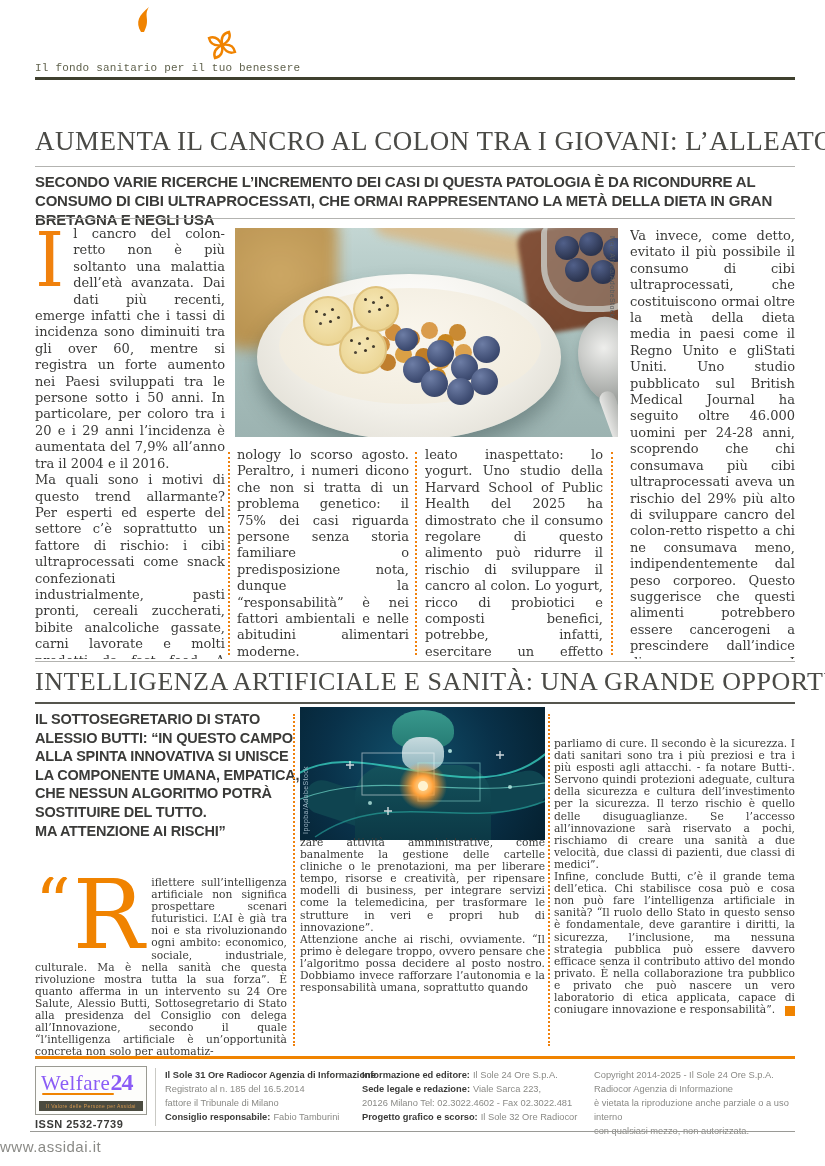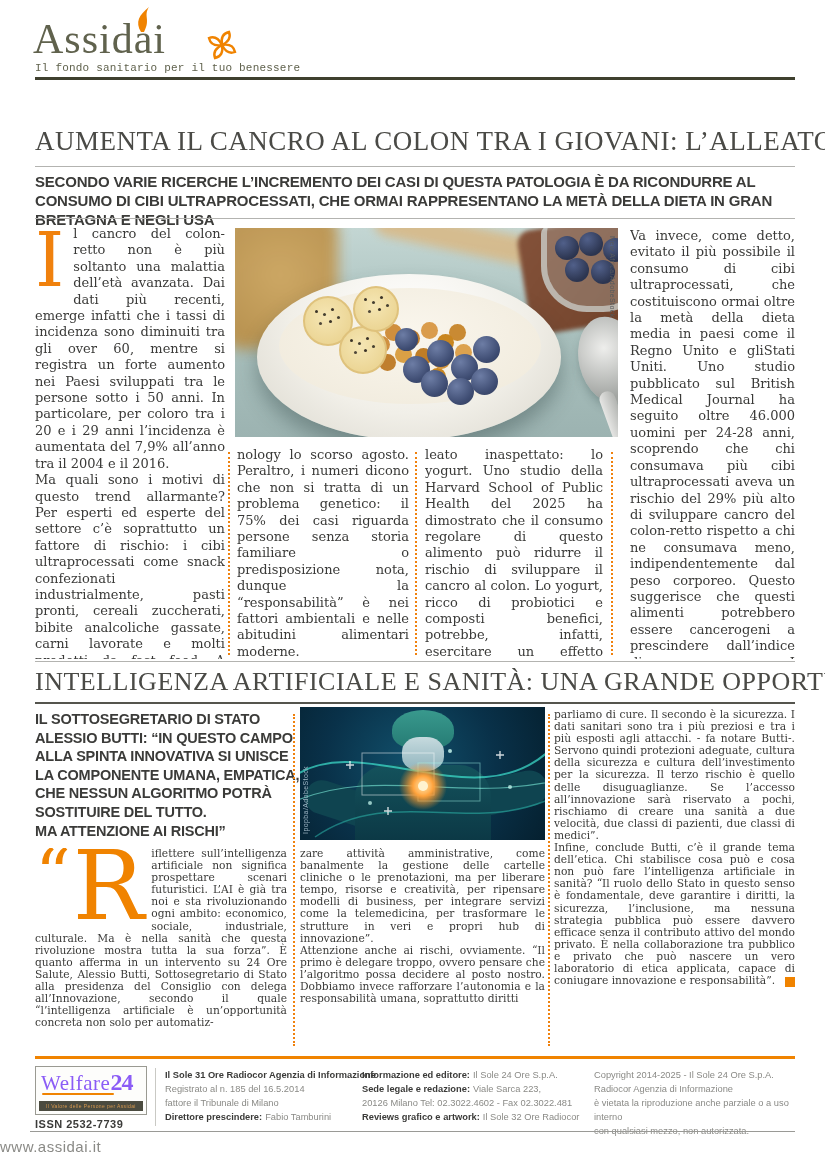--- a/index.html
+++ b/index.html
@@ -55,24 +55,24 @@
     box-shadow:18px 6px 0 #c07f2e,36px -2px 0 #da9c4c,52px 10px 0 #c9861f,10px 22px 0 #daa045,30px 24px 0 #bf7d26,48px 28px 0 #d3943a,-12px 12px 0 #cf9040,64px 0 0 #c98a33,70px 20px 0 #dca24f,-6px 30px 0 #c07f2e,22px 40px 0 #d3943a,44px 44px 0 #c9861f;}
   .banana{position:absolute;border-radius:50%;background:radial-gradient(circle at 45% 40%,#f5e6b4,#ecd696 70%);border:2px solid #dfc27c;}
   .chia{position:absolute;width:3px;height:3px;border-radius:50%;background:#3c3428;
     box-shadow:8px 3px 0 #464031,16px -2px 0 #3c3428,4px 12px 0 #50483a,14px 10px 0 #3c3428,22px 6px 0 #464031;}
   .bberry{position:absolute;width:27px;height:27px;border-radius:50%;background:radial-gradient(circle at 35% 30%,#6d7da5,#3e4c72 65%,#313c58);}
   .credit{font-family:"Liberation Sans",sans-serif;font-size:7px;color:#55595c;writing-mode:vertical-rl;letter-spacing:.4px;}
   #credit1{position:absolute;right:2px;top:8px;}
 
   
   #standfirst2{left:35px;top:710px;width:265px;font-size:14.5px;line-height:18.6px;white-space:pre-line;letter-spacing:-.2px;}
-  .body2{font-size:10.7px;line-height:12.1px;text-align:justify;overflow:hidden;}
+  .body2{font-size:10.7px;line-height:12.1px;text-align:justify;overflow:hidden;margin-top:29px;}
   .body2 p{margin:0;}
   #a2c1{left:35px;top:848px;width:252px;height:201px;}
-  #a2c2{left:300px;top:848px;width:245px;height:201px;}
+  #a2c2{left:300px;top:808px;width:245px;height:201px;}
   #a2c3{left:554px;top:709px;width:241px;height:340px;}
   .q2-quote{float:left;font-size:70px;line-height:52px;color:#f08300;margin:0 2px 0 0;}
   .q2-R{float:left;font-size:95px;line-height:76px;color:#f08300;margin:0 7px 6px 0;font-family:"DejaVu Serif",serif;}
   #vd4{left:293px;top:714px;height:332px;}
   #vd5{left:548px;top:714px;height:332px;}
   .endsq2{float:right;width:10px;height:10px;background:#f08300;margin-top:2px;}
 
   
   #photo2{left:300px;top:707px;width:245px;height:133px;overflow:hidden;background:radial-gradient(circle at 45% 42%,#11506b 0%,#093149 55%,#05202f 100%);}
   #p2-cap{left:92px;top:3px;width:62px;height:40px;border-radius:50% 50% 42% 42%;background:linear-gradient(180deg,#39998d,#257a73);}
@@ -100,21 +100,20 @@
   #fcol4{left:594px;width:205px;}
   #footer-rule{left:30px;top:1131px;width:765px;height:1px;background:#9a9a96;}
   #website{left:0;top:1138px;width:825px;font-family:"Liberation Sans",sans-serif;font-size:15px;color:#8a8a86;letter-spacing:.5px;}
 </style>
 </head>
 <body>
 
 <div id="page">
 
   <div class="abs" id="logo">
-    <div id="logo-text">Assidai</div>
     <svg id="logo-flame" width="22" height="26" viewBox="0 0 22 26">
       <path d="M8,25 C2,15 6,8 16,0 C10,9 18,12 11,25 Z" fill="#f08300"></path>
     </svg>
     <svg id="logo-pin" width="34" height="34" viewBox="0 0 34 34">
       <g stroke="#f08300" stroke-width="2.4" fill="none">
         <path d="M17,17 Q15,6 24,4 Q27,12 17,17"></path>
         <path d="M17,17 Q28,15 30,24 Q22,27 17,17"></path>
         <path d="M17,17 Q19,28 10,30 Q7,22 17,17"></path>
         <path d="M17,17 Q6,19 4,10 Q12,7 17,17"></path>
       </g>
@@ -216,21 +215,21 @@
     <div class="ph" id="p2-glow"></div>
     <div class="ph" id="p2-core"></div>
     <div id="credit2">Ipopba/AdobeStock</div>
   </div>
 
   <div class="abs body2" id="a2c1">
     <p><span class="q2-quote">“</span><span class="q2-R">R</span><span>iflettere sull’intelligenza artificiale non significa prospettare scenari futuristici. L’AI è già tra noi e sta rivoluzionando ogni ambito: economico, sociale, industriale, culturale. Ma è nella sanità che questa rivoluzione mostra tutta la sua forza”. È quanto afferma in un intervento su 24 Ore Salute, Alessio Butti, Sottosegretario di Stato alla presidenza del Consiglio con delega all’Innovazione, secondo il quale “l’intelligenza artificiale è un’opportunità concreta non solo per automatiz-</span></p>
   </div>
   <div class="abs body2" id="a2c2">
     <p>zare attività amministrative, come banalmente la gestione delle cartelle cliniche o le prenotazioni, ma per liberare tempo, risorse e creatività, per ripensare modelli di business, per integrare servizi come la telemedicina, per trasformare le strutture in veri e propri hub di innovazione”.</p>
-    <p>Attenzione anche ai rischi, ovviamente. “Il primo è delegare troppo, ovvero pensare che l’algoritmo possa decidere al posto nostro. Dobbiamo invece rafforzare l’autonomia e la responsabilità umana, soprattutto diritti</p>
+    <p>Attenzione anche ai rischi, ovviamente. “Il primo è delegare troppo, ovvero pensare che l’algoritmo possa decidere al posto nostro. Dobbiamo invece rafforzare l’autonomia e la responsabilità umana, soprattutto quando</p>
   </div>
   <div class="abs body2" id="a2c3">
     <p>parliamo di cure. Il secondo è la sicurezza. I dati sanitari sono tra i più preziosi e tra i più esposti agli attacchi. - fa notare Butti-. Servono quindi protezioni adeguate, cultura della sicurezza e cultura dell’investimento per la sicurezza. Il terzo rischio è quello delle disuguaglianze. Se l’accesso all’innovazione sarà riservato a pochi, rischiamo di creare una sanità a due velocità, due classi di pazienti, due classi di medici”.</p>
     <p><span>Infine, conclude Butti, c’è il grande tema dell’etica. Chi stabilisce cosa può e cosa non può fare l’intelligenza artificiale in sanità? “Il ruolo dello Stato in questo senso è fondamentale, deve garantire i diritti, la sicurezza, l’inclusione, ma nessuna strategia pubblica può essere davvero efficace senza il contributo attivo del mondo privato. È nella collaborazione tra pubblico e privato che può nascere un vero laboratorio di etica applicata, capace di coniugare innovazione e responsabilità”.</span><span class="endsq2"></span></p>
   </div>
 
   <div class="abs vdot" id="vd4"></div>
   <div class="abs vdot" id="vd5"></div>
 
   <div class="abs hr-orange" style="top:1056px;"></div>
@@ -239,28 +238,28 @@
     <div id="welfare-name"><span>Welfare</span><b>24</b></div>
     <div id="welfare-underline"></div>
     <div id="welfare-bar">Il Valore delle Persone per Assidai</div>
   </div>
   <div class="abs f-sans" id="issn">ISSN 2532-7739</div>
 
   <div class="abs f-sans fcol" id="fcol2">
     <div><b>Il Sole 31 Ore Radiocor Agenzia di Informazione</b></div>
     <div>Registrato al n. 185 del 16.5.2014</div>
     <div>fattore il Tribunale di Milano</div>
-    <div><b>Direttore prescindere:</b><span>Fabio Tamburini</span></div>
+    <div><b>Consiglio responsabile:</b><span>Fabio Tamburini</span></div>
   </div>
 
   <div class="abs f-sans fcol" id="fcol3">
     <div><b>Informazione ed editore:</b><span>Il Sole 24 Ore S.p.A.</span></div>
     <div><b>Sede legale e redazione:</b><span>Viale Sarca 223,</span></div>
     <div>20126 Milano Tel: 02.3022.4602 - Fax 02.3022.481</div>
-    <div><b>Reviews grafico e artwork:</b><span>Il Sole 32 Ore Radiocor</span></div>
+    <div><b>Progetto grafico e scorso:</b><span>Il Sole 32 Ore Radiocor</span></div>
   </div>
 
   <div class="abs f-sans fcol" id="fcol4">
     <div>Copyright 2014-2025 - Il Sole 24 Ore S.p.A.</div>
     <div>Radiocor Agenzia di Informazione</div>
     <div>è vietata la riproduzione anche parziale o a uso interno</div>
     <div>con qualsiasi mezzo, non autorizzata.</div>
   </div>
 
   <div class="abs" id="footer-rule"></div>

